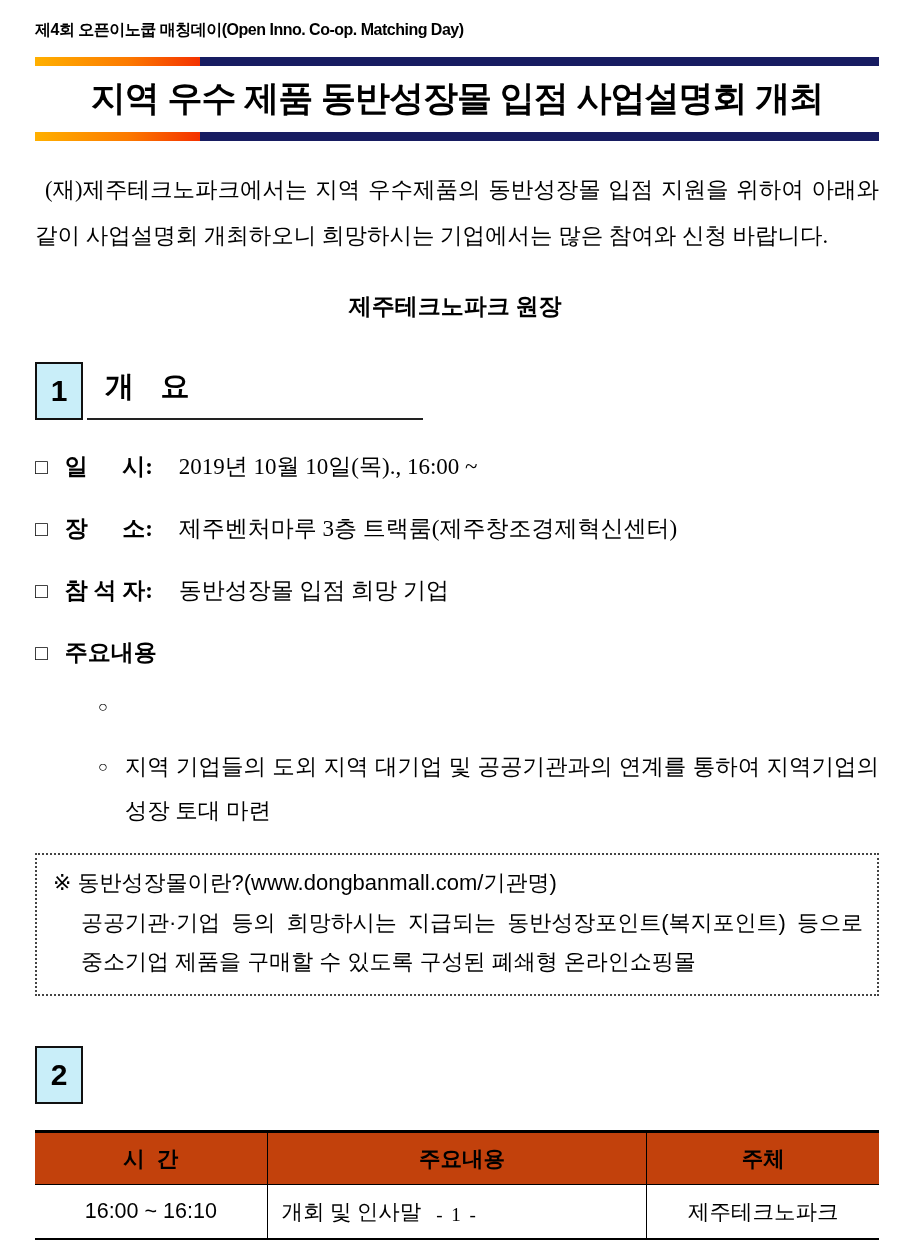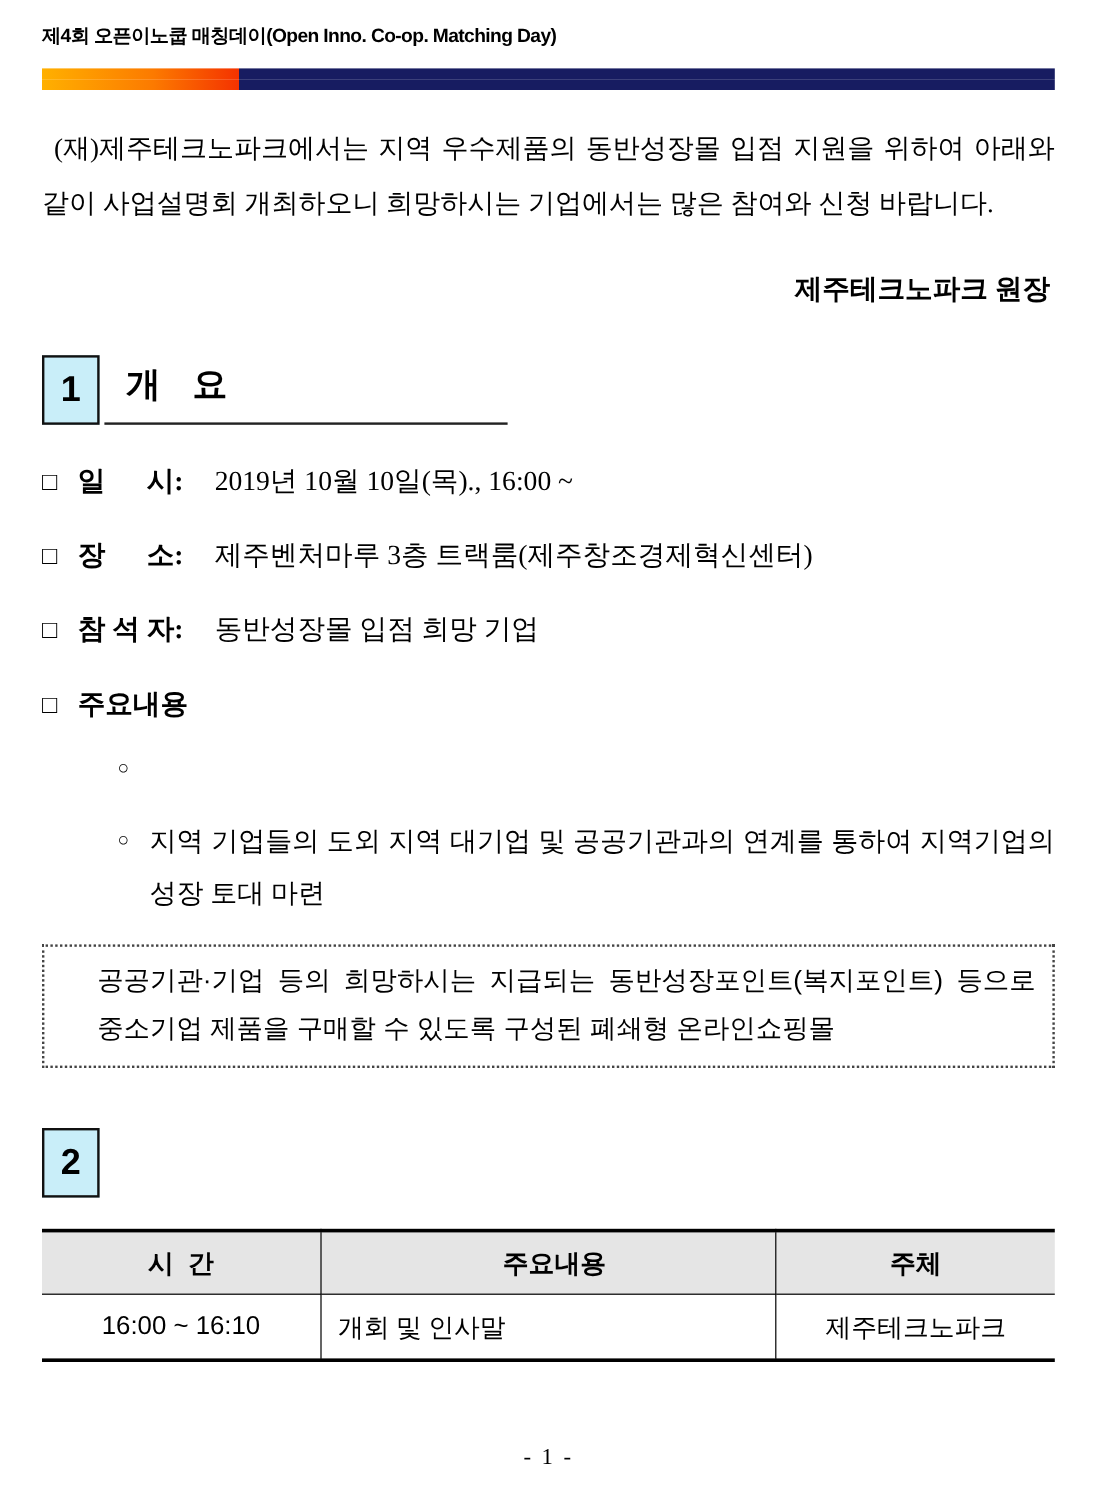--- a/index.html
+++ b/index.html
@@ -39,21 +39,21 @@
   }
   .intro-para {
     margin-top: 26px;
     font-size: 22.5px;
     line-height: 2.05;
     text-align: justify;
     text-indent: 10px;
     word-break: keep-all;
   }
   .signature {
-    text-align: right;
+    text-align: center;
     font-weight: bold;
     font-size: 23px;
     margin-top: 32px;
     padding-right: 4px;
   }
   .section-header { display: flex; align-items: stretch; }
   .s1 { margin-top: 40px; }
   .s2 { margin-top: 50px; }
   .num-box {
     width: 44px;
@@ -114,21 +114,21 @@
     word-break: keep-all;
   }
   .program-table {
     width: 100%;
     border-collapse: collapse;
     margin-top: 26px;
     border-top: 3px solid #000;
     border-bottom: 3px solid #000;
   }
   .program-table th {
-    background: #e5e5e5;
+    background: #c2410c;
     font-family: "Liberation Sans", "DejaVu Sans", sans-serif;
     font-weight: bold;
     font-size: 21.5px;
     padding: 11px 4px;
     border-bottom: 1px solid #000;
     text-align: center;
     white-space: pre;
   }
   .program-table td {
     font-size: 21.5px;
@@ -152,20 +152,21 @@
 </style>
 </head>
 <body>
 
 <div class="page">
 
   <div class="doc-title">제4회 오픈이노쿱 매칭데이(Open Inno. Co-op. Matching Day)</div>
 
   <div class="accent-bar bar-top"></div>
 
+  <div class="main-title">지역 우수 제품 동반성장몰 입점 사업설명회 개최</div>
 
   <div class="accent-bar"></div>
 
   <p class="intro-para">(재)제주테크노파크에서는 지역 우수제품의 동반성장몰 입점 지원을 위하여 아래와 같이 사업설명회 개최하오니 희망하시는 기업에서는 많은 참여와 신청 바랍니다.</p>
 
   <div class="signature">제주테크노파크 원장</div>
 
   <div class="section-header s1">
     <div class="num-box">1</div>
     <div class="title-wrap" style="width:318px;">
@@ -198,20 +199,21 @@
 
   <div class="sub-bullet">
     <span class="marker">○</span>
   </div>
   <div class="sub-bullet">
     <span class="marker">○</span>
     <span class="text">지역 기업들의 도외 지역 대기업 및 공공기관과의 연계를 통하여 지역기업의 성장 토대 마련</span>
   </div>
 
   <div class="note-box">
+    <div class="note-title">※ 동반성장몰이란?(www.dongbanmall.com/기관명)</div>
     <div class="note-body">공공기관·기업 등의 희망하시는 지급되는 동반성장포인트(복지포인트) 등으로 중소기업 제품을 구매할 수 있도록 구성된 폐쇄형 온라인쇼핑몰</div>
   </div>
 
   <div class="section-header s2">
     <div class="num-box">2</div>
   </div>
 
   <table class="program-table">
     <thead>
       <tr>

